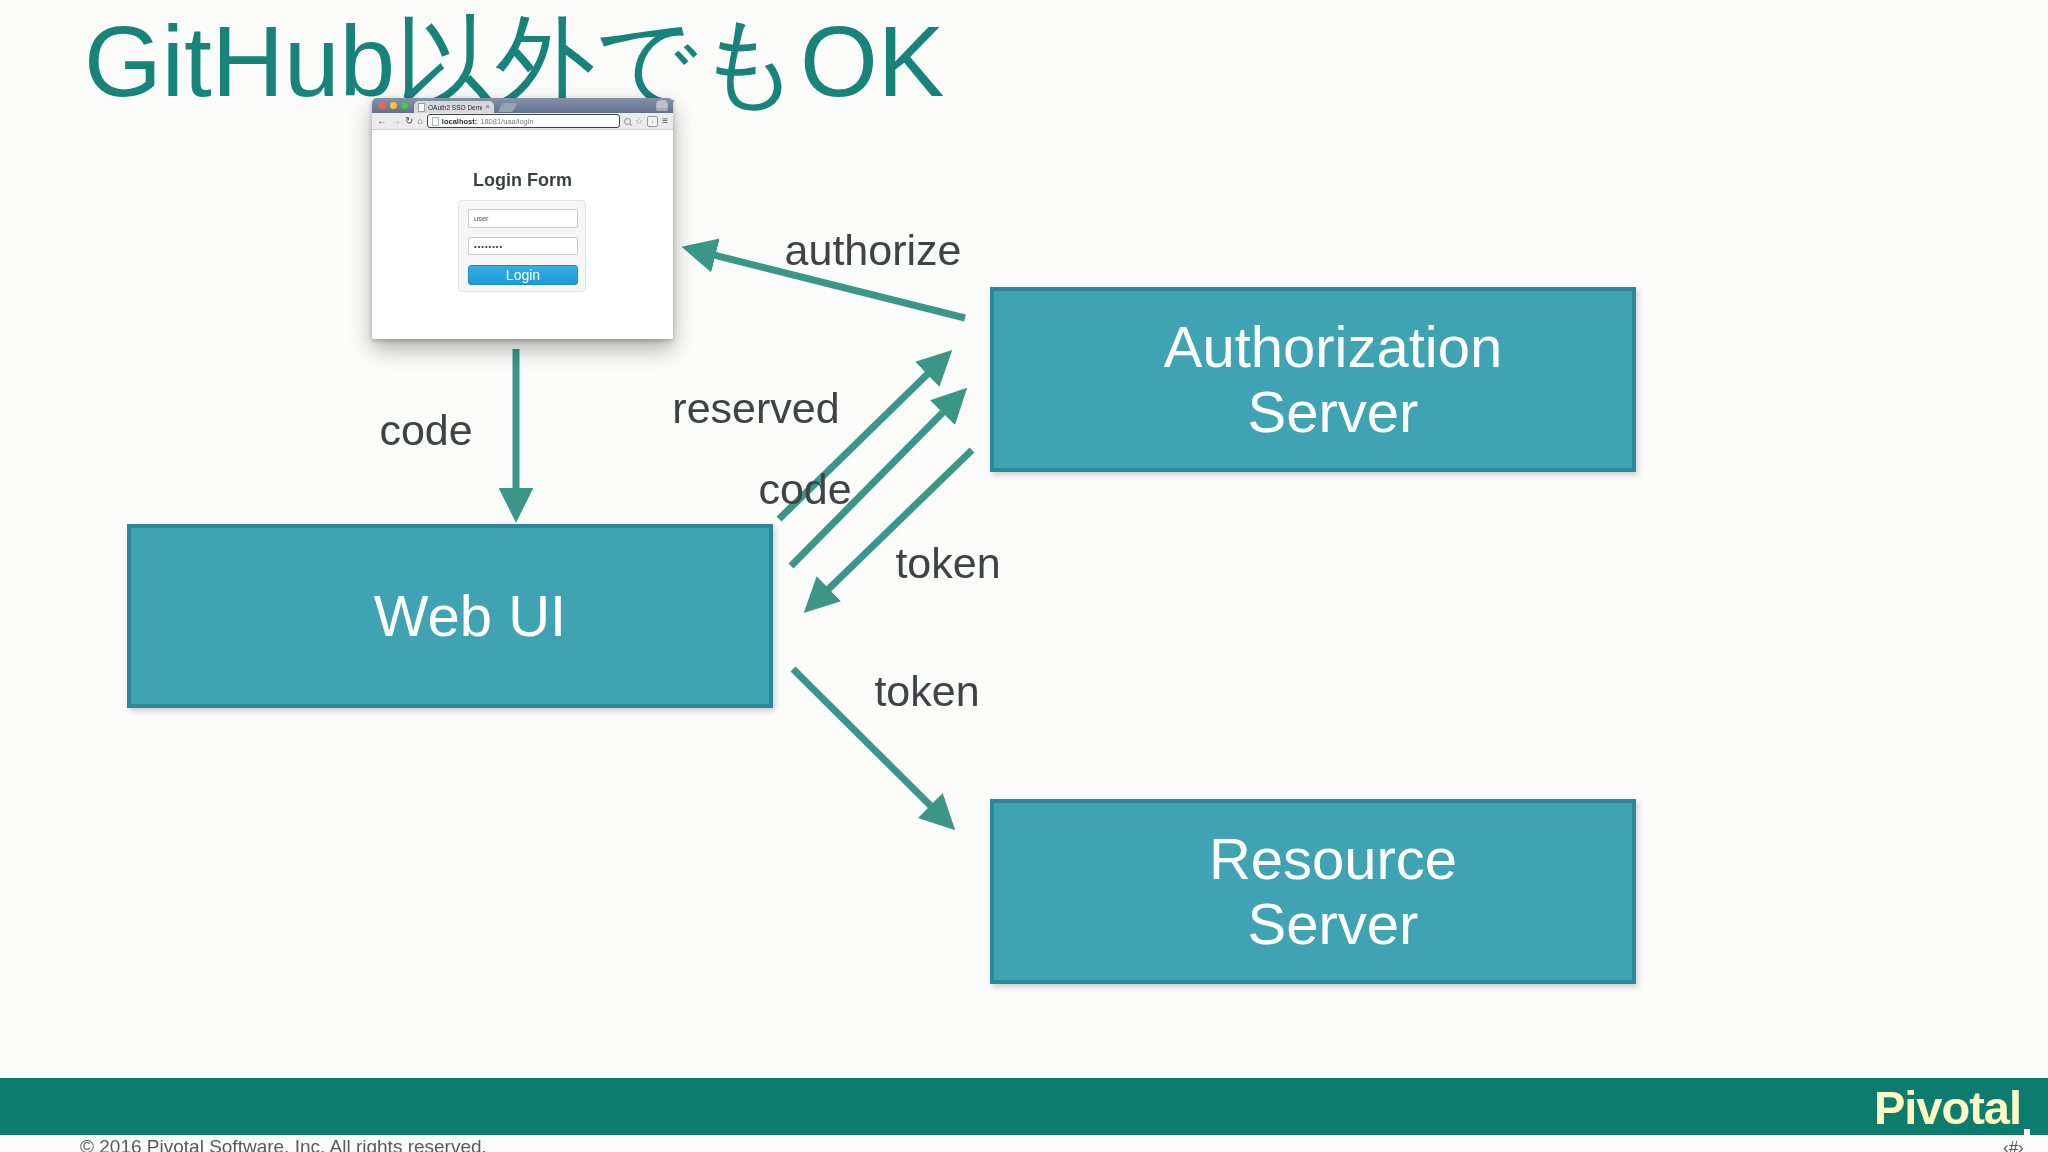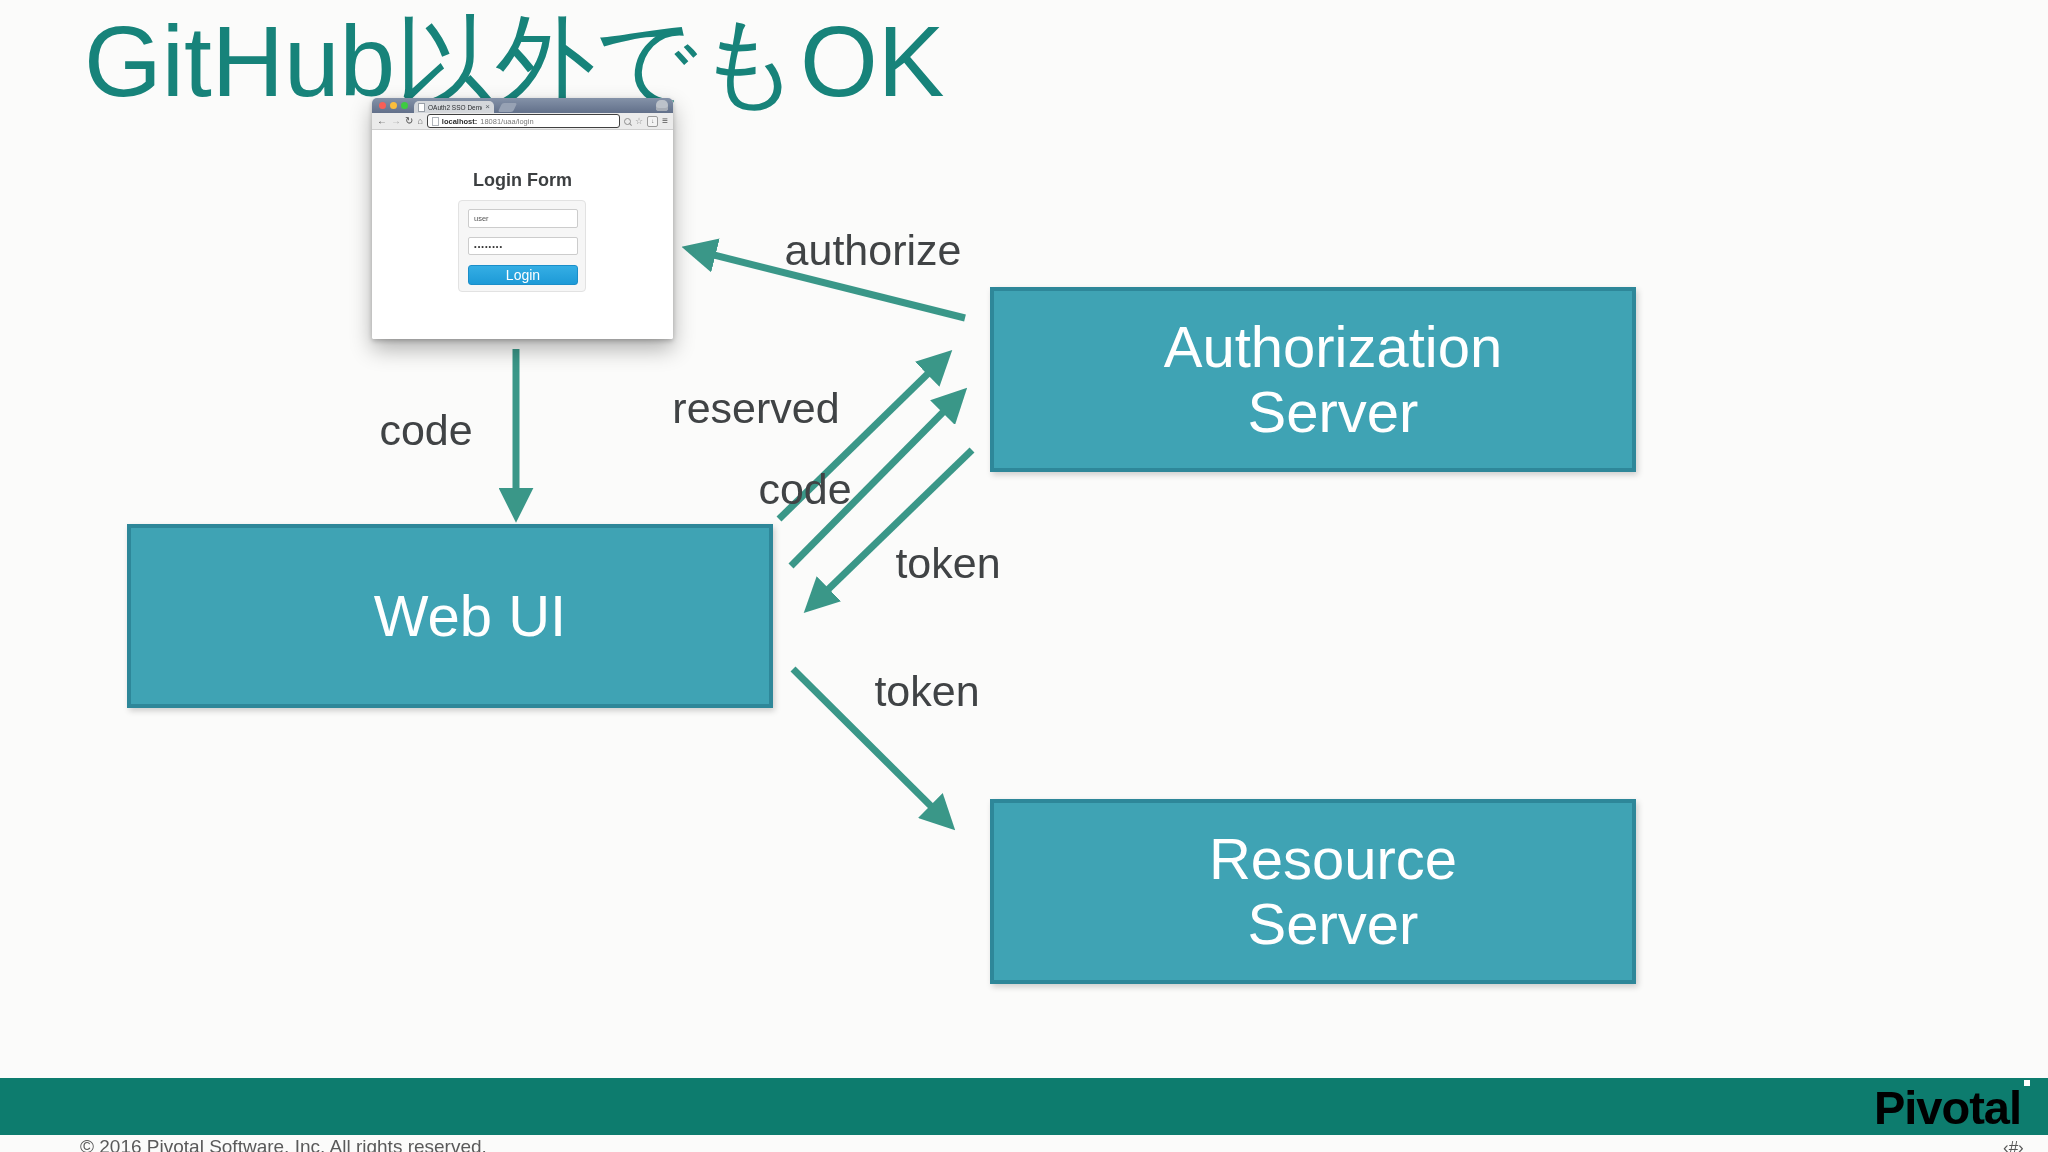--- a/index.html
+++ b/index.html
@@ -109,22 +109,22 @@
   .lbl-code-left{left:426px;top:430px;}
   .lbl-authorize{left:756px;top:408px;}
   .lbl-code-mid{left:805px;top:489px;}
   .lbl-token-upper{left:948px;top:563px;}
   .lbl-token-lower{left:927px;top:691px;}
   
   .footer-bar{
     position:absolute;left:0;top:1078px;width:2048px;height:57px;background:#0d7c6e;z-index:6;
   }
   .pivotal-logo{
-    position:absolute;right:18px;top:2px;color:#000000;font-size:47px;font-weight:600;
-    letter-spacing:-1px;display:flex;align-items:flex-start;
+    position:absolute;right:18px;top:2px;color:#fef9c3;font-size:47px;font-weight:600;
+    letter-spacing:-1px;display:flex;align-items:flex-end;
   }
   .logo-dot{width:6px;height:6px;background:#fff;margin-left:3px;display:inline-block;}
   .copyright{
     position:absolute;left:80px;top:1136px;font-size:19px;color:#5a5a5a;z-index:7;white-space:nowrap;
   }
   .slide-number{
     position:absolute;left:2003px;top:1138px;font-size:17px;color:#555;z-index:7;white-space:nowrap;
   }
 </style>
 </head>

